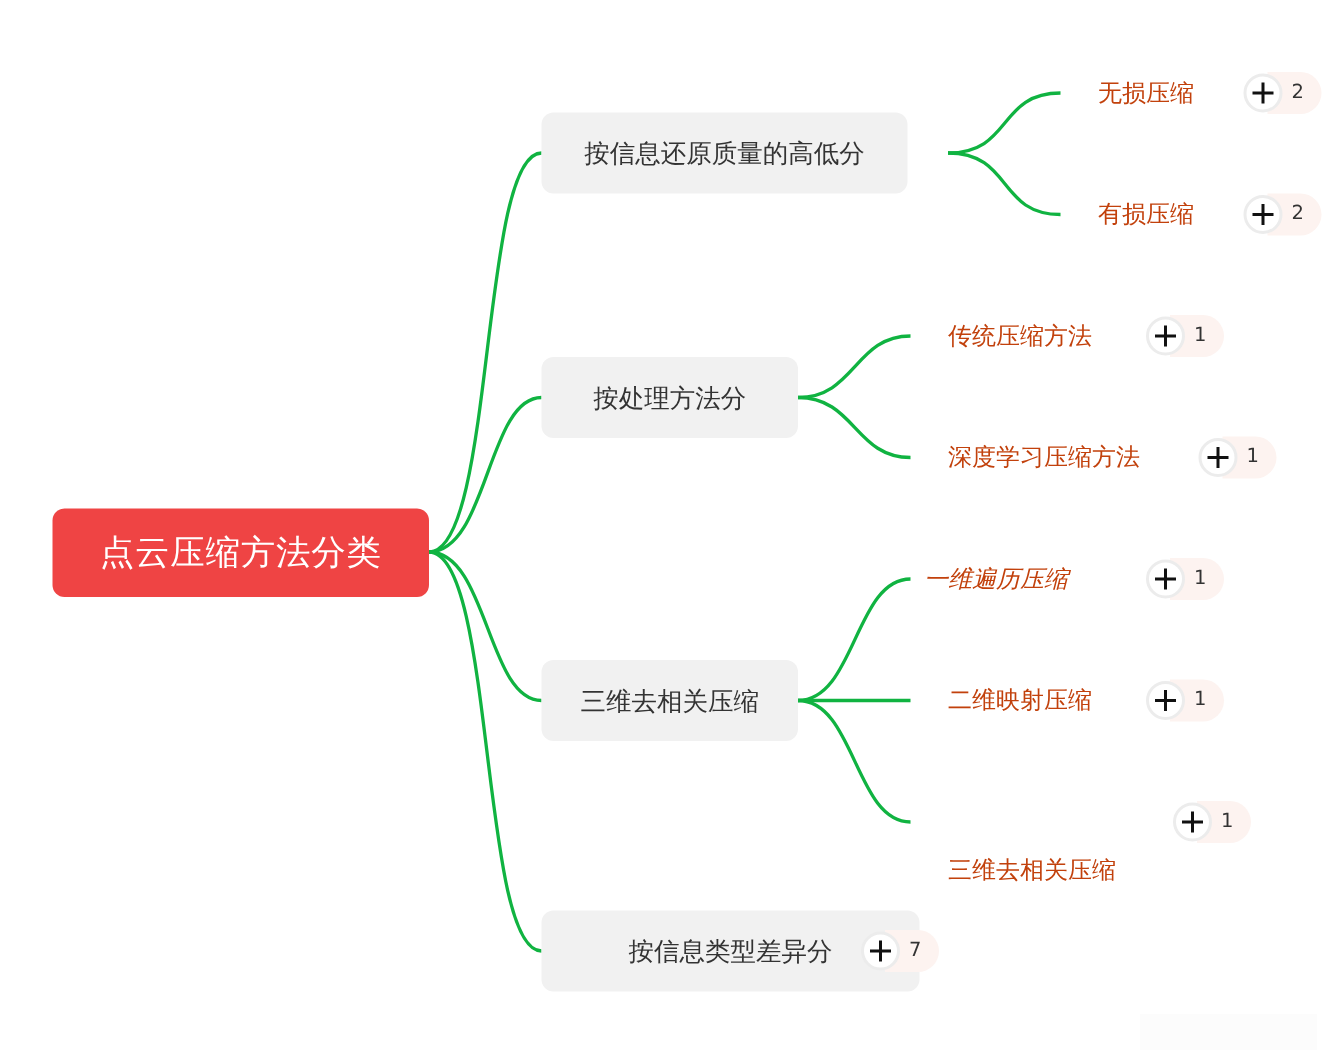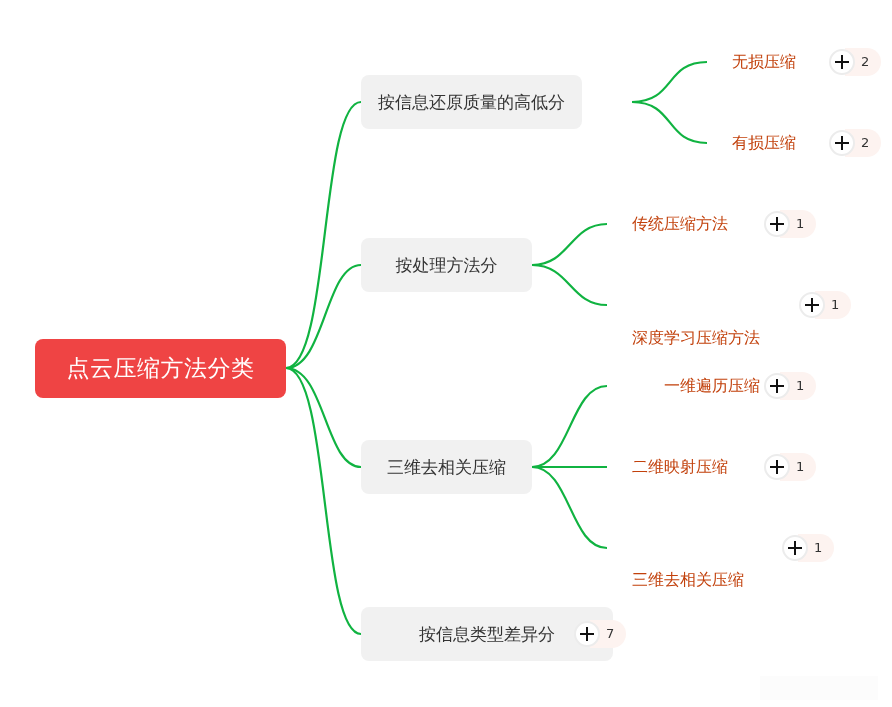--- a/index.html
+++ b/index.html
@@ -68,21 +68,21 @@
     <path d="M532,467 C570,467 570,386 607,386"></path>
     <path d="M532,467 L607,467"></path>
     <path d="M532,467 C570,467 570,548 607,548"></path>
   </g>
 </svg>
 
 <div class="root">
   <span>点云压缩方法分类</span>
 </div>
 
-<div class="branch" style="left:361px; top:75px; width:221px;">
+<div class="branch" style="left:361px; top:75px; width:244px;">
   <span>按信息还原质量的高低分</span>
 </div>
 <div class="leaf" style="left:732px; top:49px;">
   <span>无损压缩</span>
 </div>
 <div class="expander" style="left:829px; top:48px;">
   <div class="plus"></div>
   <span class="count">2</span>
 </div>
 <div class="leaf" style="left:732px; top:130px;">
@@ -96,32 +96,32 @@
 <div class="branch" style="left:361px; top:238px; width:171px;justify-content:center;">
   <span>按处理方法分</span>
 </div>
 <div class="leaf" style="left:632px; top:211px;">
   <span>传统压缩方法</span>
 </div>
 <div class="expander" style="left:764px; top:210px;">
   <div class="plus"></div>
   <span class="count">1</span>
 </div>
-<div class="leaf" style="left:632px; top:292px;margin-top:33px;">
+<div class="leaf" style="left:632px; top:292px;">
   <span>深度学习压缩方法</span>
 </div>
 <div class="expander" style="left:799px; top:291px;">
   <div class="plus"></div>
   <span class="count">1</span>
 </div>
 
 <div class="branch" style="left:361px; top:440px; width:171px;">
   <span>三维去相关压缩</span>
 </div>
-<div class="leaf" style="left:664px; top:373px;">
+<div class="leaf" style="left:616px; top:373px;font-style:italic;">
   <span>一维遍历压缩</span>
 </div>
 <div class="expander" style="left:764px; top:372px;">
   <div class="plus"></div>
   <span class="count">1</span>
 </div>
 <div class="leaf" style="left:632px; top:454px;">
   <span>二维映射压缩</span>
 </div>
 <div class="expander" style="left:764px; top:453px;">

